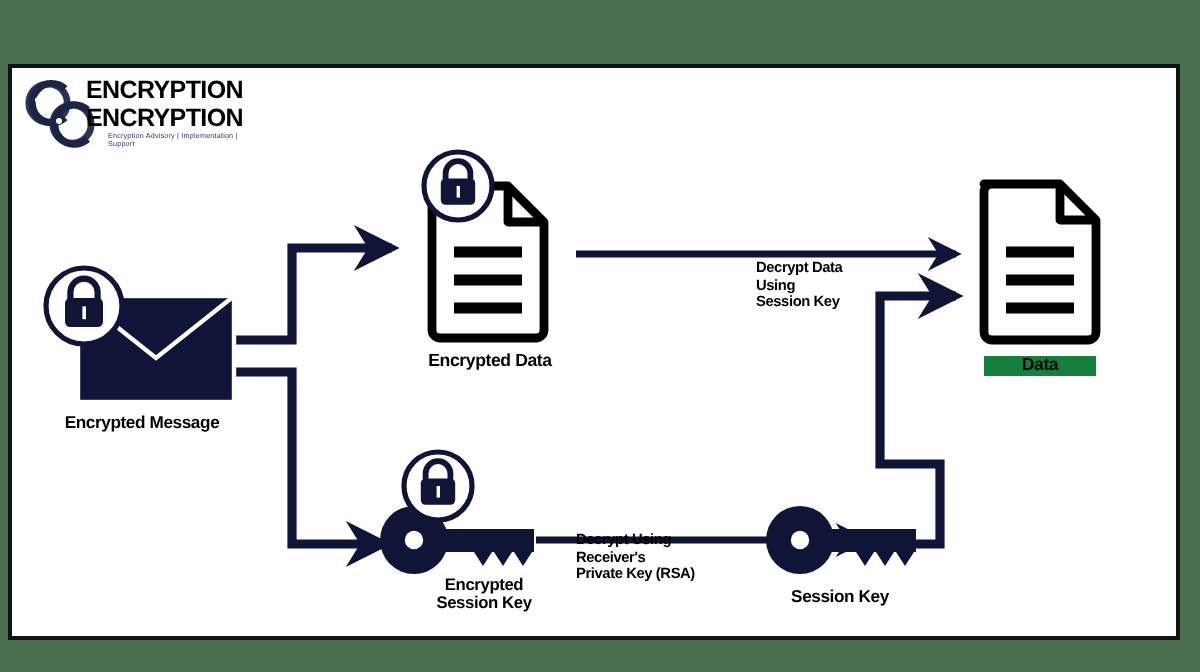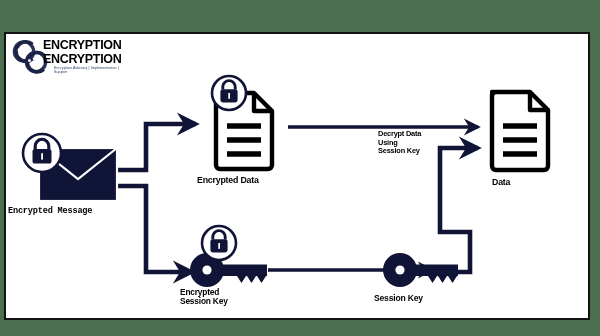--- a/index.html
+++ b/index.html
@@ -23,20 +23,21 @@
     height: 288px;
     background: #ffffff;
     border: 2px solid #121212;
     box-sizing: border-box;
   }
   .node {
     position: absolute;
   }
   .cap {
     position: absolute;
+    text-align: center;
     font-weight: bold;
     color: #000000;
     line-height: 1.12;
     white-space: pre-line;
     letter-spacing: -0.2px;
   }
   .lbl {
     position: absolute;
     text-align: left;
     font-weight: bold;
@@ -120,21 +121,21 @@
   <div class="node" style="left:22px;top:134px;width:98px;height:68px;">
     <svg width="98" height="68" viewBox="0 0 98 68">
       <rect x="17" y="14" width="78" height="53" fill="#101436" stroke="#ffffff" stroke-width="2.2"></rect>
       <path d="M17 14 L56 45 L95 14" fill="none" stroke="#ffffff" stroke-width="2.2"></path>
       <circle cx="20" cy="19" r="19" fill="#ffffff" stroke="#101436" stroke-width="2.6"></circle>
       <path d="M13.2 15.5 v-3.4 a6.8 6.8 0 0 1 13.6 0 v3.4" fill="none" stroke="#101436" stroke-width="3.1"></path>
       <rect x="10.5" y="15" width="19" height="14.5" rx="2.6" fill="#101436"></rect>
       <rect x="19.2" y="19.2" width="1.8" height="6.4" fill="#ffffff"></rect>
     </svg>
   </div>
-  <div class="cap" style="left:8px;top:207px;width:126px;font-size:8.6px;font-family:Liberation Mono, monospace;">Encrypted Message</div>
+  <div class="cap" style="left:8px;top:207px;width:126px;font-size:8.6px;">Encrypted Message</div>
 
   <div class="node" style="left:203px;top:76px;width:84px;height:98px;">
     <svg width="84" height="98" viewBox="0 0 84 98">
       <path d="M13 17 h38 l18 18 v54 a4 4 0 0 1 -4 4 H17 a4 4 0 0 1 -4 -4 V21 a4 4 0 0 1 4 -4 z" fill="#ffffff" stroke="#000000" stroke-width="4.4" stroke-linejoin="round"></path>
       <path d="M51 17 v18 h18" fill="none" stroke="#000000" stroke-width="4.4" stroke-linejoin="round"></path>
       <g stroke="#000000" stroke-width="5.4" stroke-linecap="butt">
         <line x1="24" y1="50" x2="58" y2="50"></line>
         <line x1="24" y1="64" x2="58" y2="64"></line>
         <line x1="24" y1="78" x2="58" y2="78"></line>
       </g>
@@ -150,52 +151,55 @@
     <svg width="70" height="88" viewBox="0 0 70 88">
       <path d="M5 6 h38 l18 18 v56 a4 4 0 0 1 -4 4 H9 a4 4 0 0 1 -4 -4 V10 a4 4 0 0 1 4 -4 z" fill="#ffffff" stroke="#000000" stroke-width="4.4" stroke-linejoin="round"></path>
       <path d="M43 6 v18 h18" fill="none" stroke="#000000" stroke-width="4.4" stroke-linejoin="round"></path>
       <g stroke="#000000" stroke-width="5.4" stroke-linecap="butt">
         <line x1="16" y1="40" x2="50" y2="40"></line>
         <line x1="16" y1="54" x2="50" y2="54"></line>
         <line x1="16" y1="68" x2="50" y2="68"></line>
       </g>
     </svg>
   </div>
-  <div class="cap" style="left:492px;top:178px;width:56px;font-size:8.8px;background:#ffffff;">Data</div>
+  <div class="cap" style="left:492px;top:178px;width:56px;font-size:8.8px;background:#15803d;">Data</div>
 
   <div class="node" style="left:185px;top:226px;width:88px;height:62px;">
     <svg width="88" height="62" viewBox="0 0 88 62">
       <g fill="#101436">
         <circle cx="22" cy="44" r="17"></circle>
         <rect x="36" y="38.5" width="46" height="11.5"></rect>
         <path d="M52 50 l4.5 7 4.5 -7 z"></path>
         <path d="M62 50 l4.5 7 4.5 -7 z"></path>
         <path d="M72 50 l4.5 7 4.5 -7 z"></path>
       </g>
       <circle cx="22" cy="44" r="4.6" fill="#ffffff"></circle>
       <circle cx="34" cy="17" r="17" fill="#ffffff" stroke="#101436" stroke-width="2.6"></circle>
       <path d="M27.8 13.6 v-2.8 a6.2 6.2 0 0 1 12.4 0 v2.8" fill="none" stroke="#101436" stroke-width="2.9"></path>
       <rect x="25.4" y="13.2" width="17.2" height="13.2" rx="2.4" fill="#101436"></rect>
       <rect x="33.3" y="17" width="1.7" height="5.8" fill="#ffffff"></rect>
     </svg>
   </div>
-  <div class="cap" style="left:180px;top:288px;width:100px;font-size:8.4px;">Encrypted
+  <div class="cap" style="left:192px;top:288px;width:100px;font-size:8.4px;">Encrypted
 Session Key</div>
 
   <div class="node" style="left:380px;top:248px;width:82px;height:46px;">
     <svg width="82" height="46" viewBox="0 0 82 46">
       <g fill="#101436">
         <circle cx="20" cy="22" r="17"></circle>
         <rect x="34" y="16.5" width="44" height="11.5"></rect>
         <path d="M48 28 l4.5 7 4.5 -7 z"></path>
         <path d="M58 28 l4.5 7 4.5 -7 z"></path>
         <path d="M68 28 l4.5 7 4.5 -7 z"></path>
       </g>
       <circle cx="20" cy="22" r="4.6" fill="#ffffff"></circle>
     </svg>
   </div>
   <div class="cap" style="left:374px;top:294px;width:92px;font-size:8.6px;">Session Key</div>
 
   <div class="lbl" style="left:378px;top:130px;width:98px;font-size:7.4px;">Decrypt Data
 Using
 Session Key</div>
+  <div class="lbl" style="left:288px;top:266px;width:104px;font-size:7.4px;">Decrypt Using
+Receiver's
+Private Key (RSA)</div>
 
 </div>
 
 </body></html>

